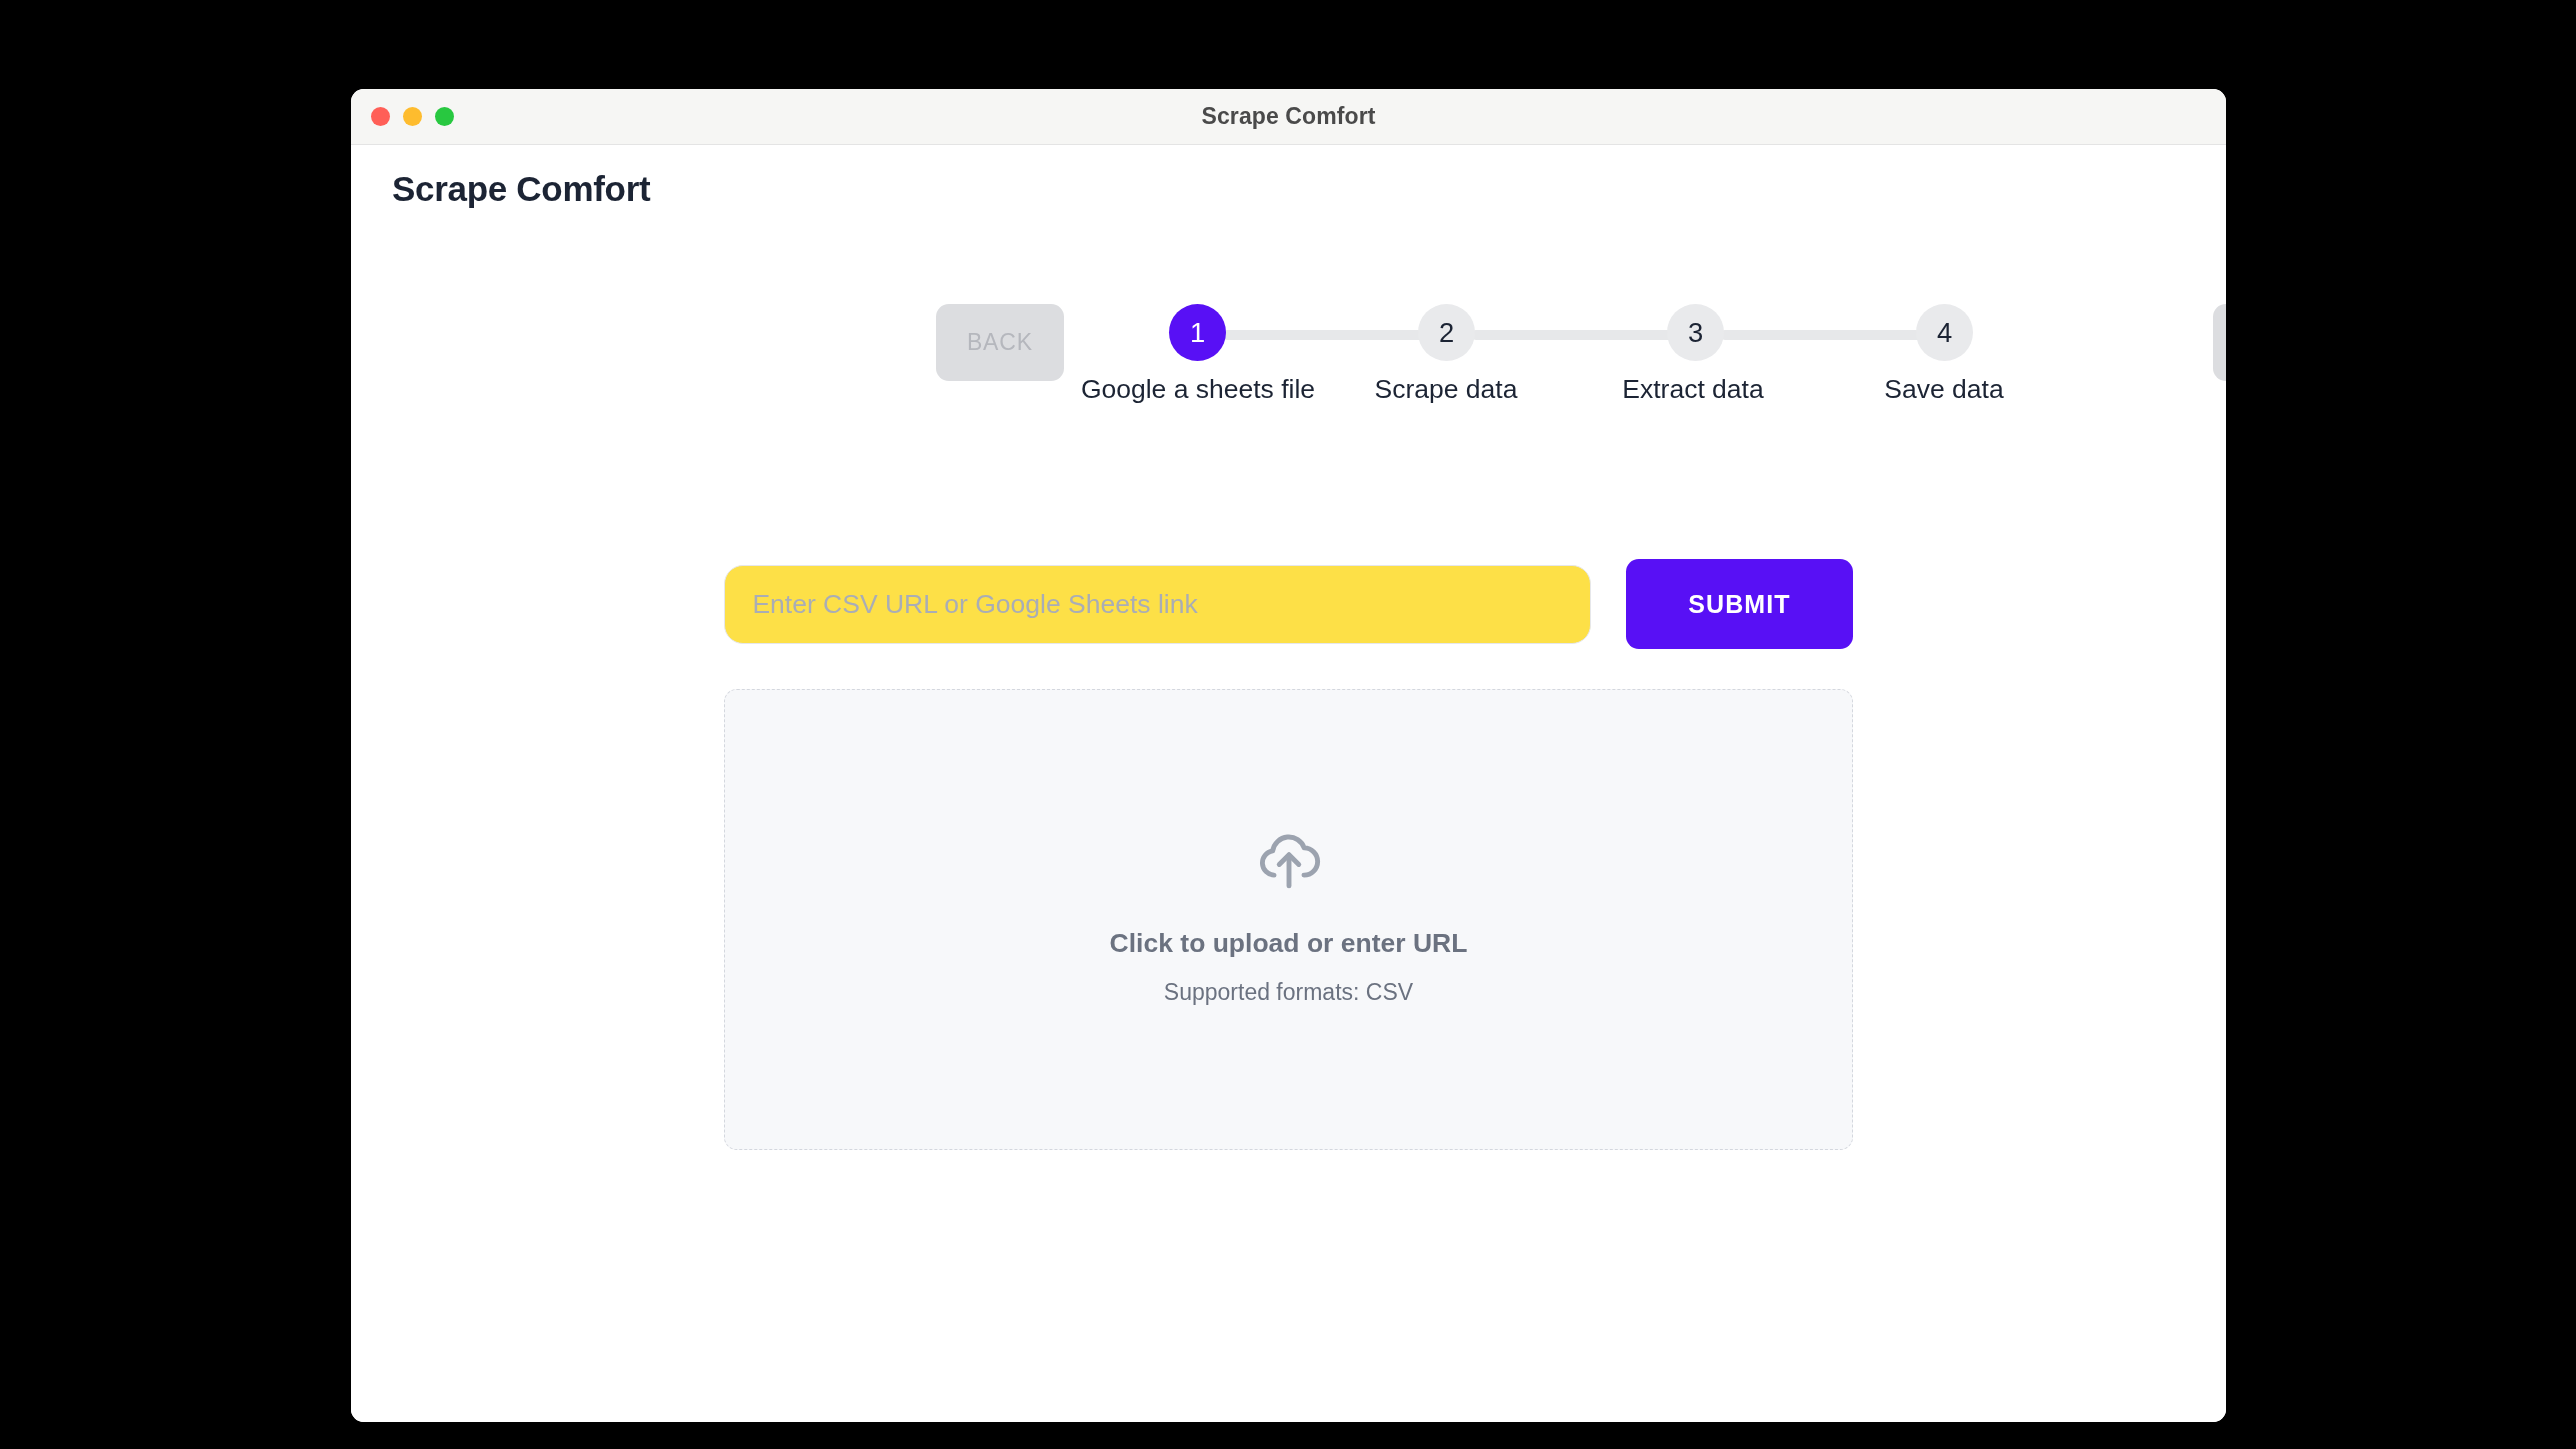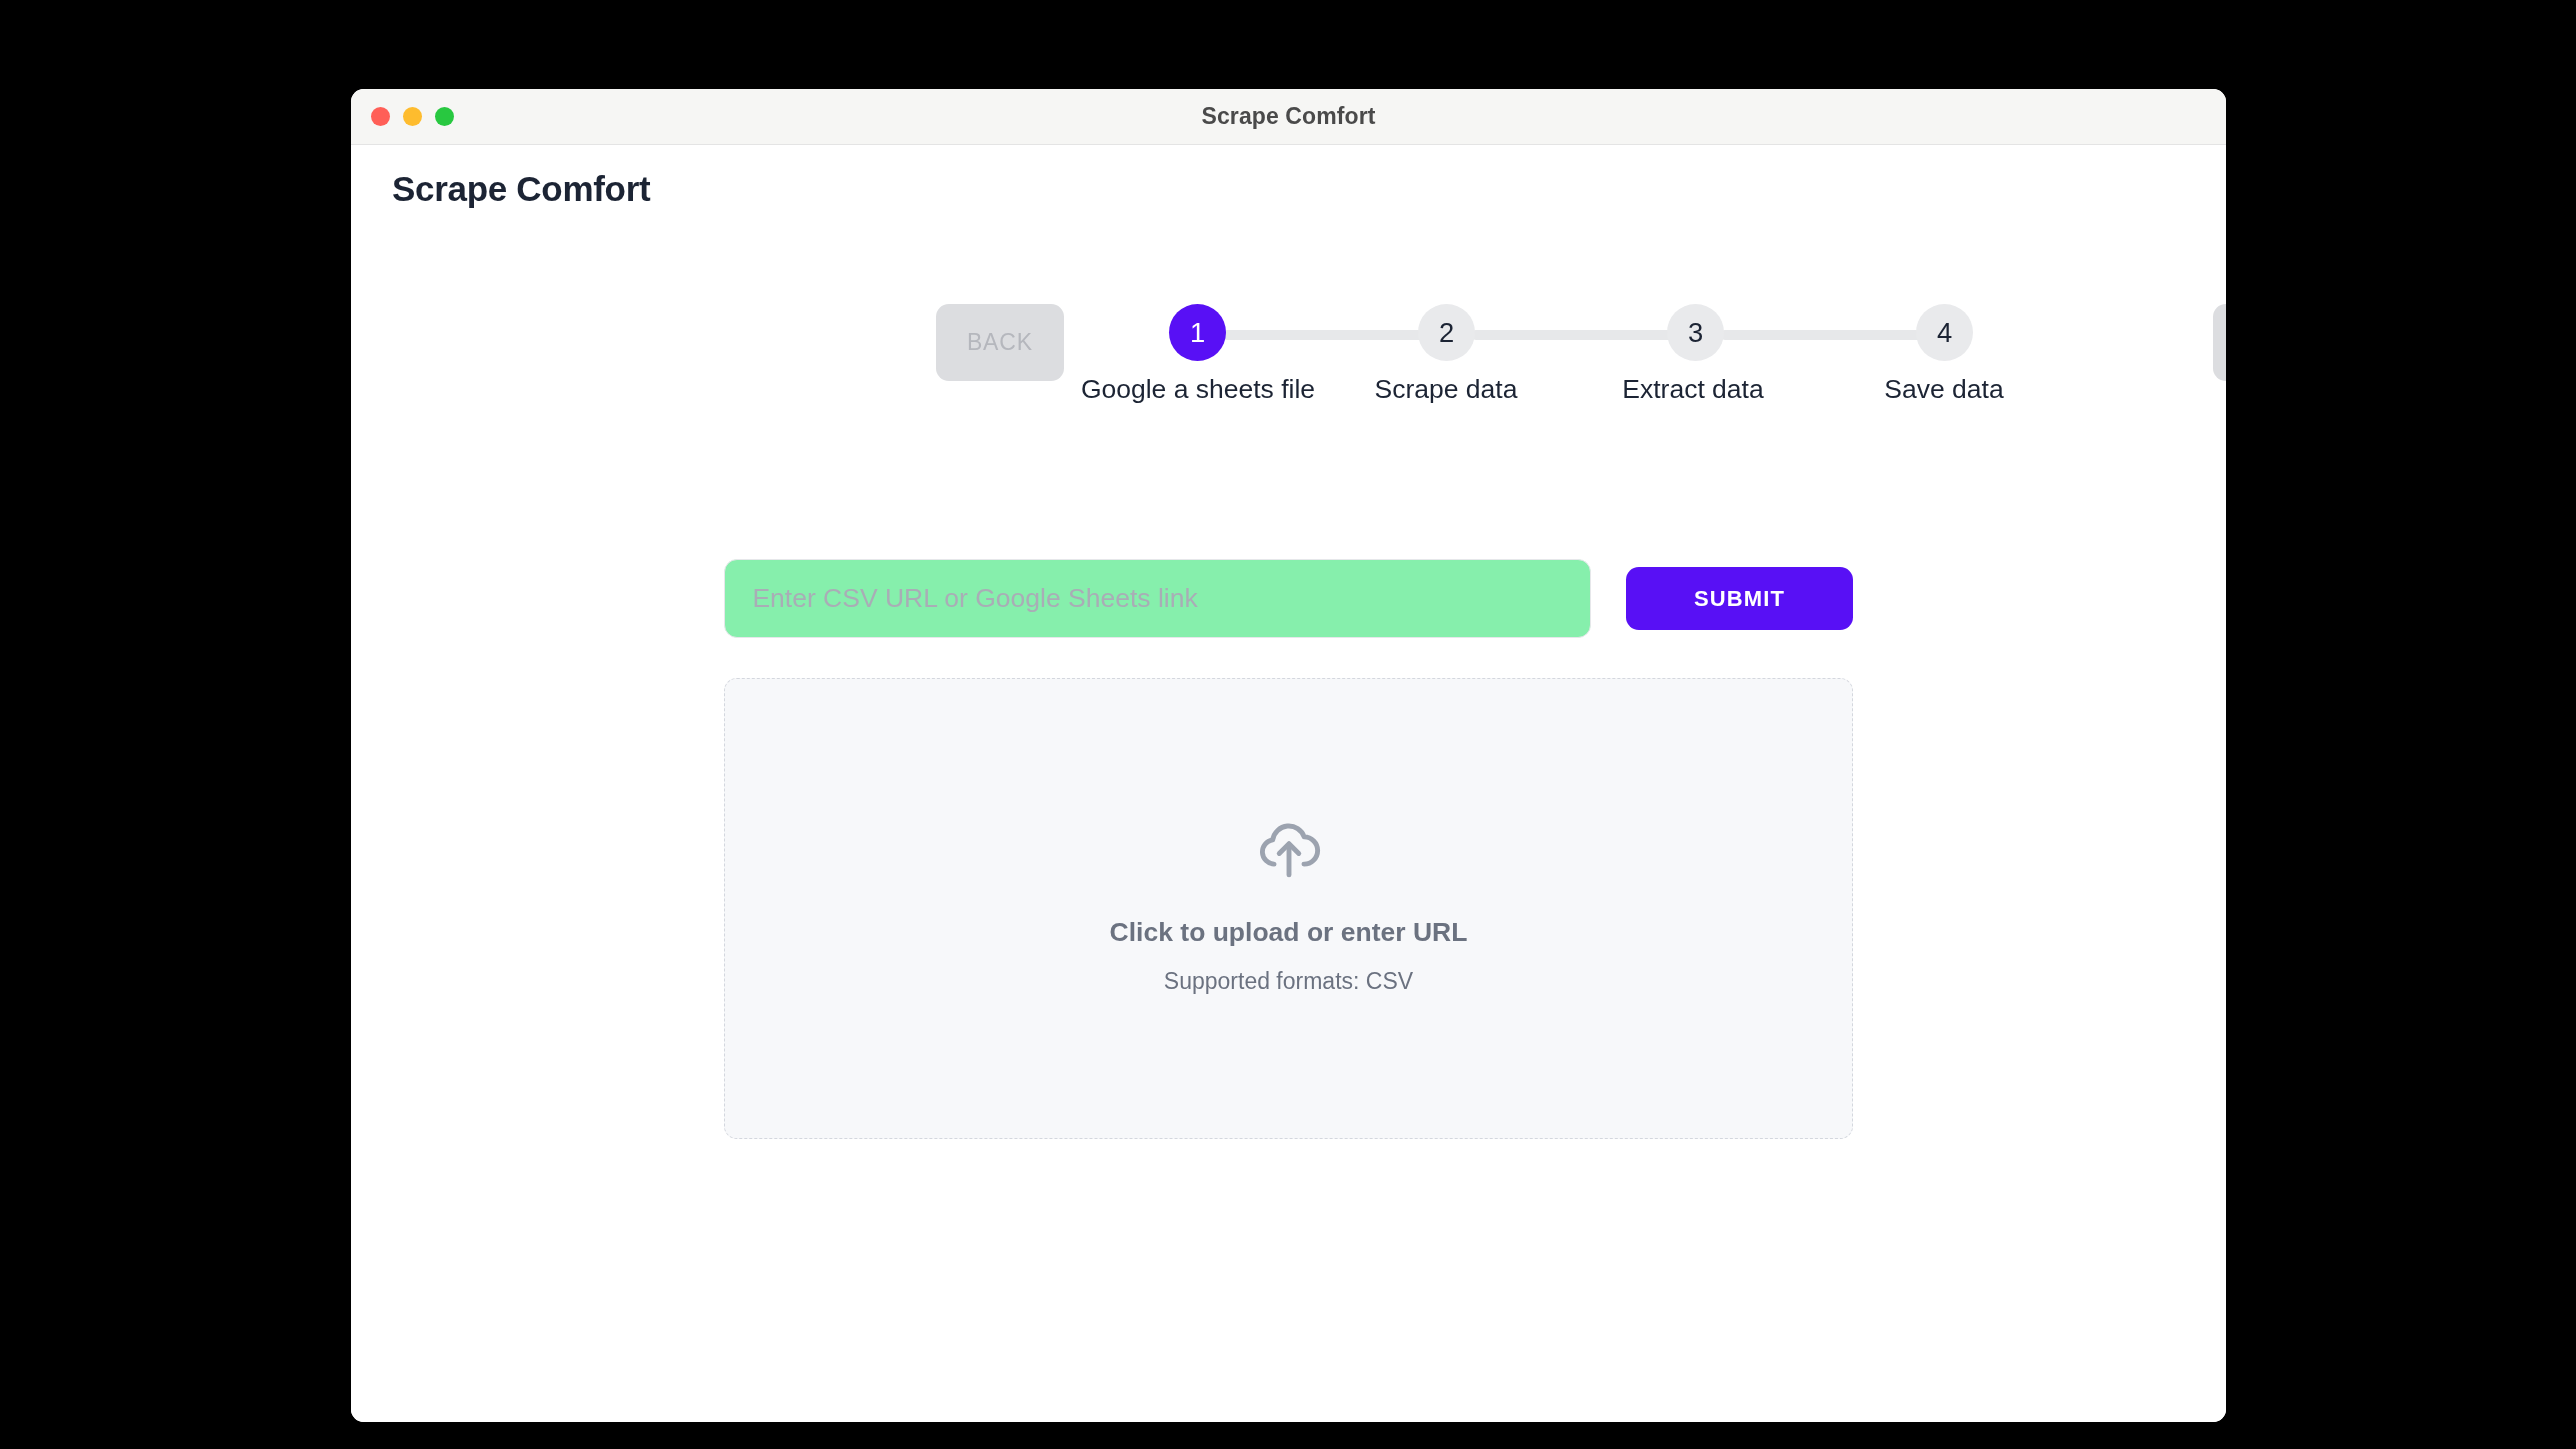--- a/index.html
+++ b/index.html
@@ -206,37 +206,37 @@
     margin-top: 99px;
     display: flex;
     align-items: center;
     gap: 35px;
   }
   .url-input {
     flex: 1;
     height: 79px;
     box-sizing: border-box;
     border: 0.9px solid #e6e7ea;
-    border-radius: 13px;
+    border-radius: 19px;
     padding: 0 27.4px;
     font-size: 26.5px;
     color: #1c2434;
-    background: #86efac;
+    background: #fde047;
     outline: none;
     font-family: "Liberation Sans", sans-serif;
   }
   .url-input::placeholder { color: #a9adb6; }
   .submit-btn {
     width: 227px;
-    height: 63px;
+    height: 90px;
     border: none;
     border-radius: 12.8px;
     background: #5810f5;
     color: #ffffff;
-    font-size: 22px;
+    font-size: 25px;
     font-weight: bold;
     letter-spacing: 1.1px;
     font-family: "Liberation Sans", sans-serif;
     cursor: pointer;
   }
 
   
   .or-divider {
     display: flex;
     align-items: center;

